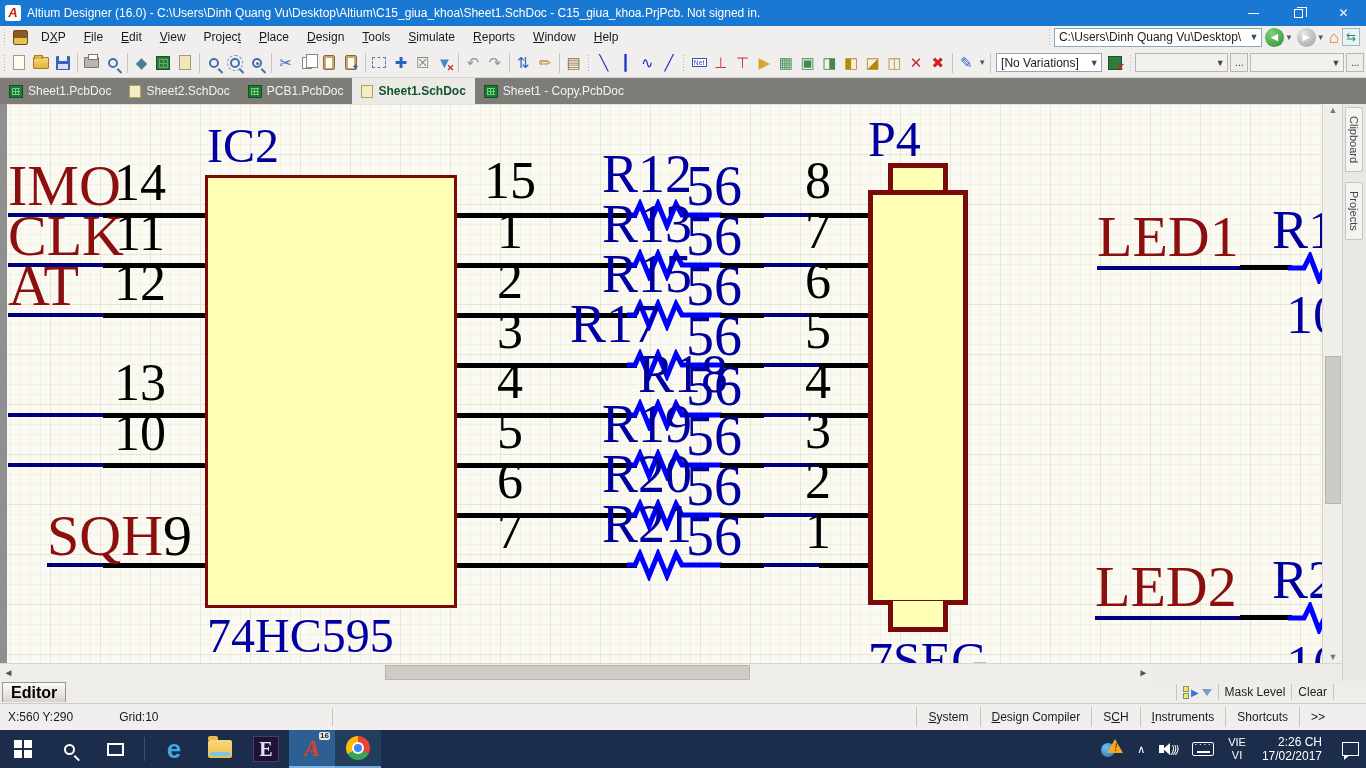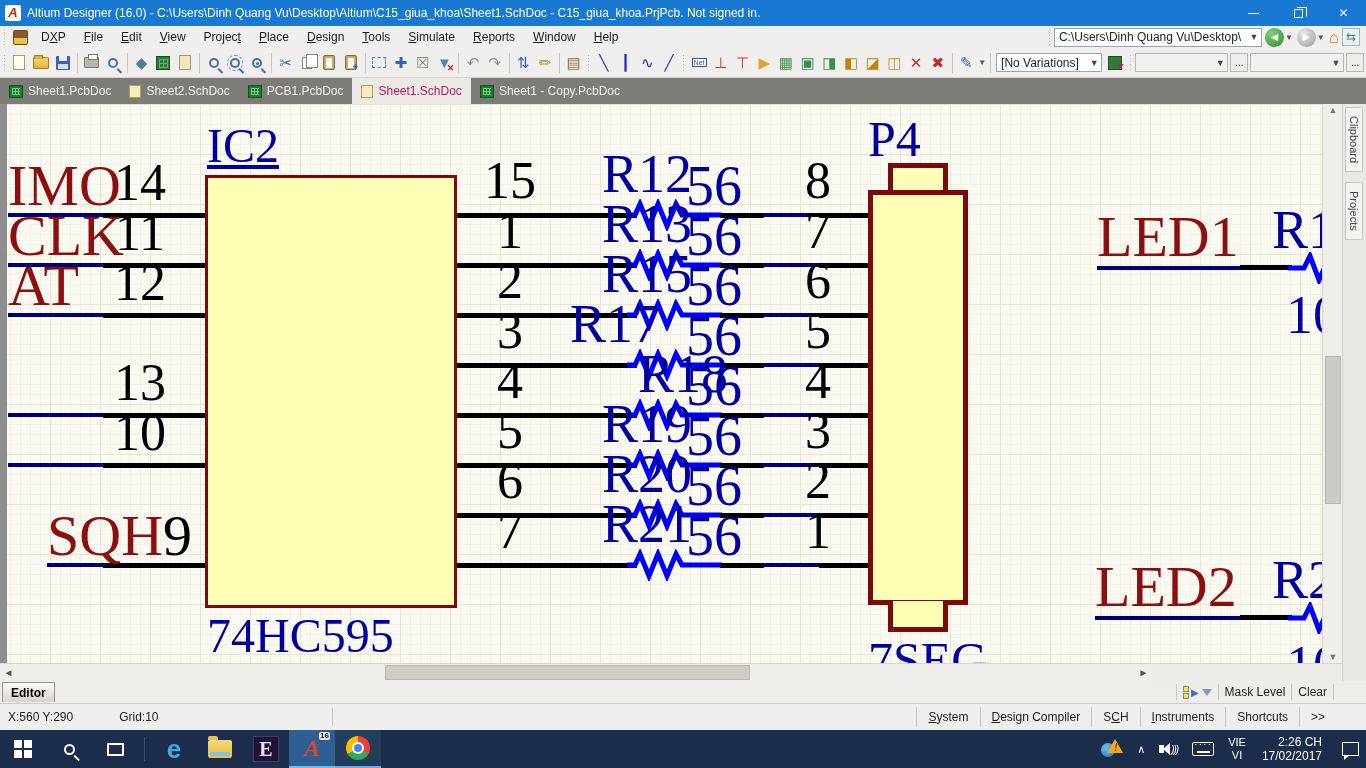--- a/index.html
+++ b/index.html
@@ -66,21 +66,21 @@
   .ic-selbox{width:14px;height:11px;border:1px dashed #5A7FB8;background:transparent;}
   .ic-varx{width:14px;height:14px;background:#2F7B3A;border:1px solid #1E5226;position:relative;}
   .ic-varx:after{content:"✕";position:absolute;right:-2px;bottom:-3px;color:#CC2222;font-size:9px;font-weight:bold;}
   #variations-combo{width:118px;margin:0 2px;}
   .combo.disabled{background:#F2F1EF;border-color:#B9B6B0;color:#888;}
   .dots-btn{width:20px;height:19px;background:#EFEDE9;border:1px solid #B9B6B0;font-size:10px;text-align:center;line-height:17px;color:#333;margin:0 2px;}
 
   
   #tabbar{position:absolute;left:0;top:78px;width:1366px;height:26px;background:#7E7C78;display:flex;align-items:flex-end;}
   .doctab{height:26px;display:flex;align-items:center;padding:0 9px;font-size:12px;color:#F2F2F2;gap:5px;white-space:nowrap;}
-  .doctab.active{background:#ECEAE6;color:#be185d;}
+  .doctab.active{background:#ECEAE6;color:#14532d;font-weight:bold;}
   .doctab .ticon{flex:none;}
   .tab-pcb{width:14px;height:13px;background:#1E7A2E;border:1px solid #115018;position:relative;}
   .tab-pcb:before{content:"";position:absolute;left:2px;top:2px;width:8px;height:7px;background:repeating-linear-gradient(0deg,#6FCF7F 0 1px,transparent 1px 3px),repeating-linear-gradient(90deg,#6FCF7F 0 1px,transparent 1px 3px);}
   .tab-sch{width:12px;height:13px;background:#F6ECC2;border:1px solid #B0A060;}
 
   
   #viewport{position:absolute;left:0;top:104px;width:1342px;height:559px;overflow:hidden;
     background-color:#FBFAF2;
     background-image:
       linear-gradient(#E7E5D4 1px,transparent 1px),
@@ -113,21 +113,21 @@
   
   #panelstrip{position:absolute;left:1342px;top:104px;width:24px;height:577px;background:#EAE8E4;border-left:1px solid #D5D2CC;}
   .ptab{writing-mode:vertical-rl;background:#F4F3F1;border:1px solid #C8C5BF;color:#444;font-size:11px;padding:8px 2px;margin:3px 2px;border-radius:0 2px 2px 0;}
 
   
   #hscroll{position:absolute;left:0;top:663px;width:1342px;height:18px;background:#EDEBE7;border-top:1px solid #D8D5CF;}
   #hscroll .track{position:absolute;left:0;top:0;width:1152px;height:18px;background:#F0EEEA;}
   #hscroll .arr{position:absolute;top:0;width:17px;height:17px;text-align:center;font-size:10px;color:#555;line-height:17px;}
   #hscroll .thumb{position:absolute;left:385px;top:1px;width:365px;height:15px;background:#CFCCC6;border:1px solid #B8B5AF;}
   #maskrow{position:absolute;left:0;top:681px;width:1366px;height:22px;background:#EFEDE9;display:flex;align-items:center;}
-  #editor-tab{margin-left:2px;height:20px;padding:0 8px;background:linear-gradient(#FDFCFB,#D8D4CC);border:1px solid #9A968E;border-bottom:none;font-weight:bold;font-size:12px;display:flex;align-items:center;}
+  #editor-tab{margin-left:2px;height:20px;padding:0 8px;background:linear-gradient(#FDFCFB,#D8D4CC);border:1px solid #9A968E;border-bottom:none;font-weight:bold;font-size:16px;display:flex;align-items:center;}
   #maskrow .spring{flex:1;}
   .mr-sep{width:1px;height:16px;background:#C8C5BF;margin:0 6px;}
   .mr-text{font-size:12px;color:#222;}
   .mini-sq{width:6px;height:6px;background:#EEE84A;border:1px solid #888;display:block;}
   .mini-sq+.mini-sq{margin-top:1px;}
   .mini-tri{color:#3B6FD4;font-size:10px;margin:0 2px;}
   .mini-funnel{width:0;height:0;border-left:5px solid transparent;border-right:5px solid transparent;border-top:7px solid #7A9CC8;margin-left:1px;}
   #maskrow .endpad{width:26px;}
   #statusbar{position:absolute;left:0;top:703px;width:1366px;height:27px;background:#F1EFED;border-top:1px solid #CFCCC6;display:flex;align-items:center;font-size:12px;color:#1a1a1a;gap:24px;}
   #statusbar .coords{margin-left:8px;}
@@ -529,21 +529,21 @@
         <div class="pinline" style="left: 720px; top: 459px; width: 44px; height: 5px;"></div>
         <div class="wire" style="left: 763px; top: 459px; width: 57px; height: 4px;"></div>
         <div class="pinline" style="left: 819px; top: 459px; width: 49px; height: 5px;"></div>
         <div class="pinnum" style="left: 478px; bottom: 106px; width: 64px;">7</div>
         <div class="designator" style="left: 602px; bottom: 112px;">R21</div>
         <div class="valuelabel" style="left: 686px; bottom: 99px; font-size: 56px;">56</div>
         <div class="pinnum" style="left: 796px; bottom: 106px; width: 44px;">1</div>
       </div>
 
     <div id="ic-body"></div>
-    <div class="complabel" style="left:207px;top:18px;text-decoration:underline;">IC2</div>
+    <div class="complabel" style="left:207px;top:18px;">IC2</div>
     <div class="complabel" style="left:207px;top:508px;">74HC595</div>
 
     <div id="p4-tab-top"></div>
     <div id="p4-body"></div>
     <div id="p4-tab-bot"></div>
     <div class="complabel" style="left:868px;top:10px;font-size:50px;">P4</div>
     <div class="complabel" style="left:868px;top:531px;font-size:50px;">7SEG</div>
 
     <div class="netlabel" style="left:1097px;bottom:397px;">LED1</div>
     <div class="wire" style="left:1097px;top:162px;width:143px;height:4px;"></div>

